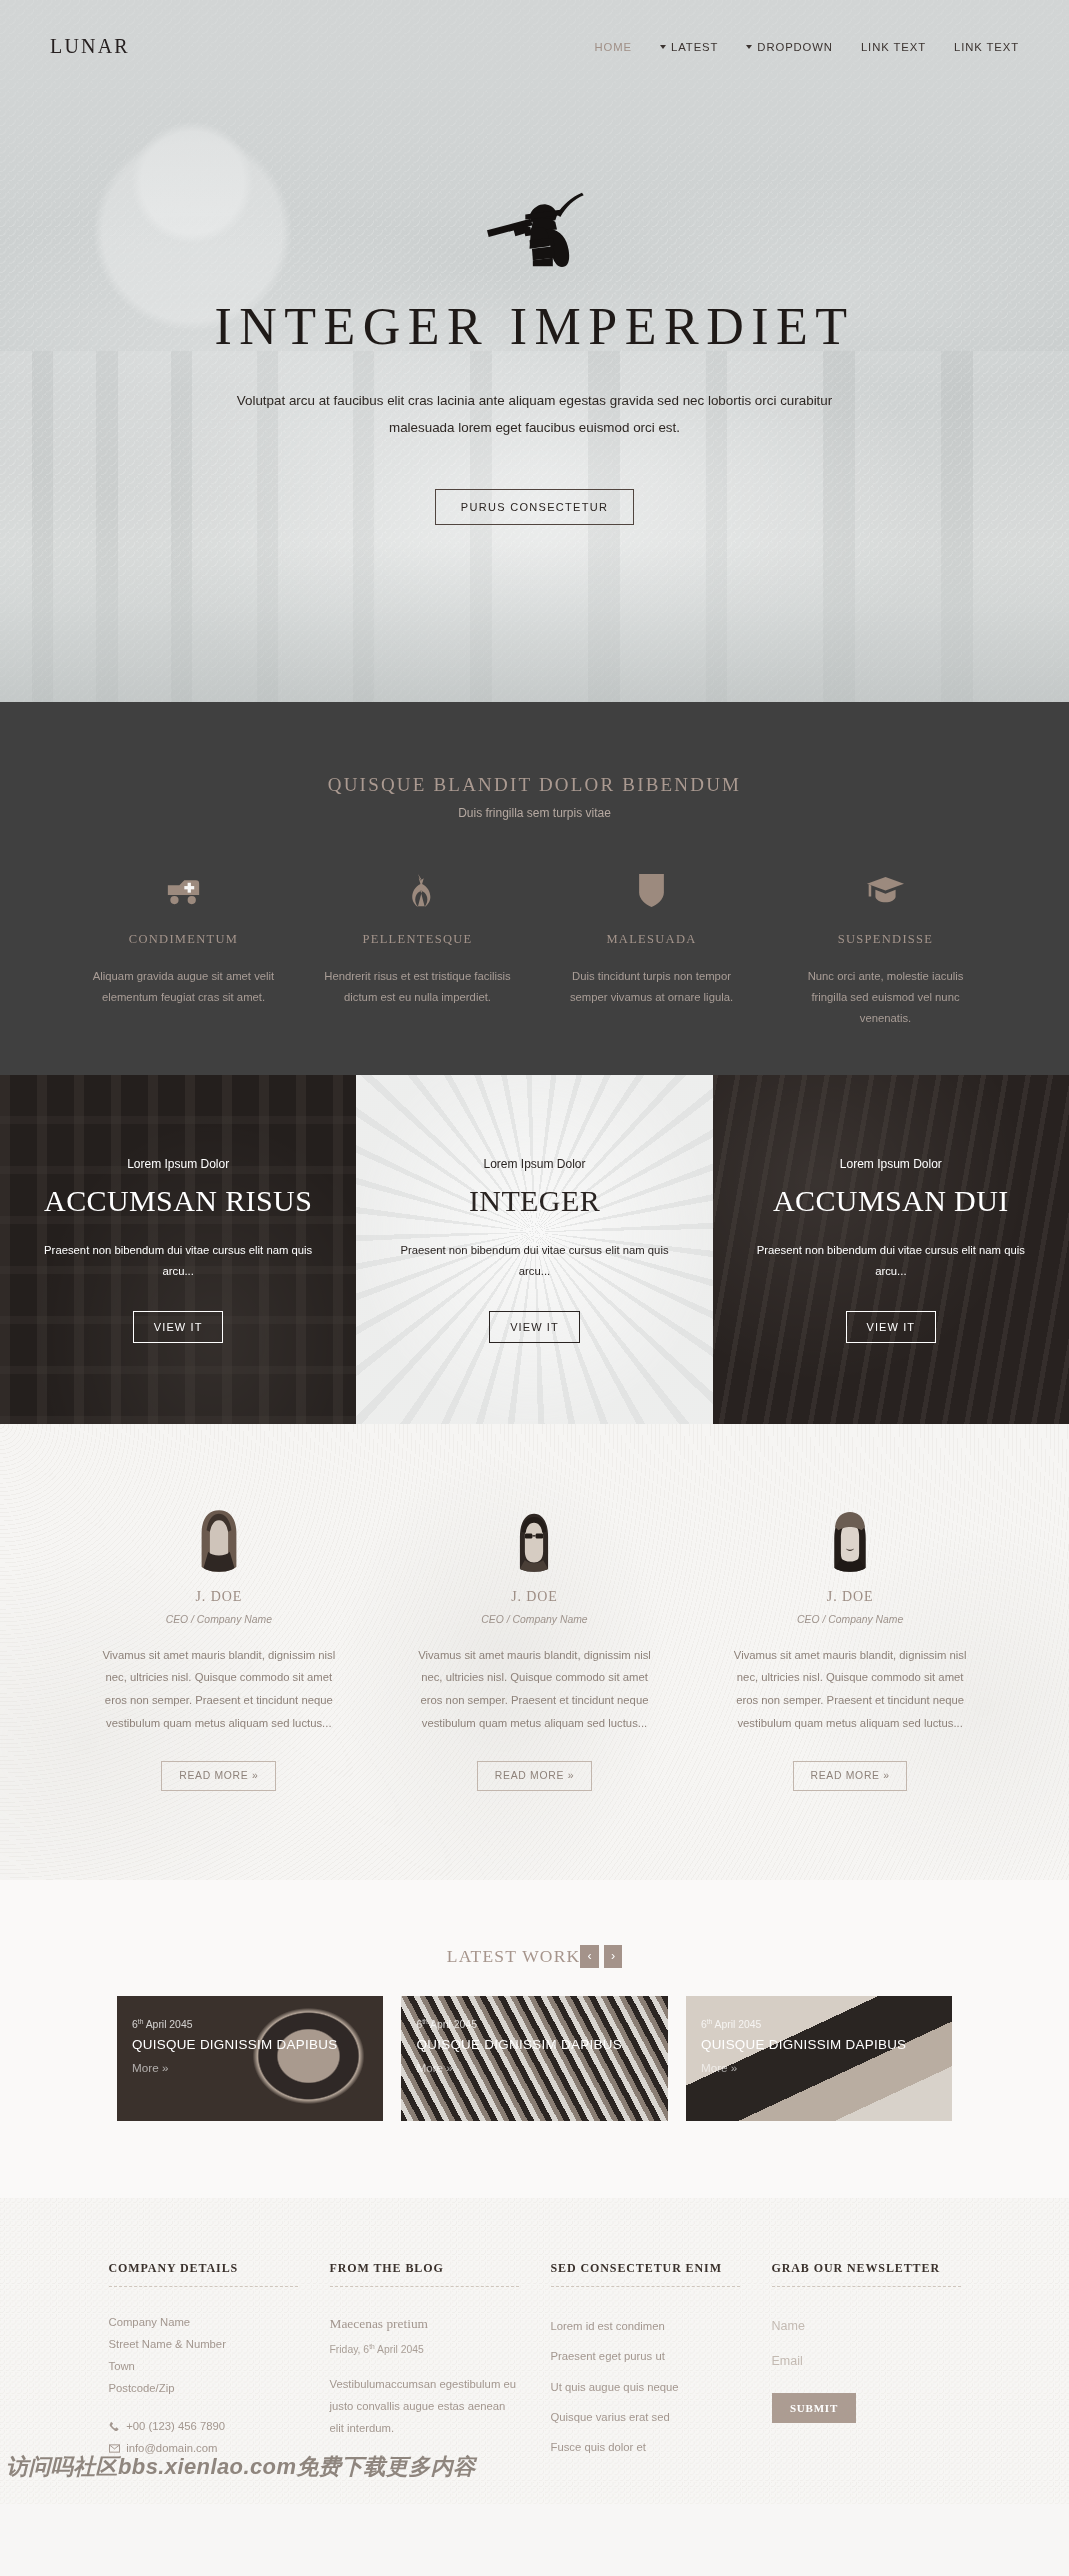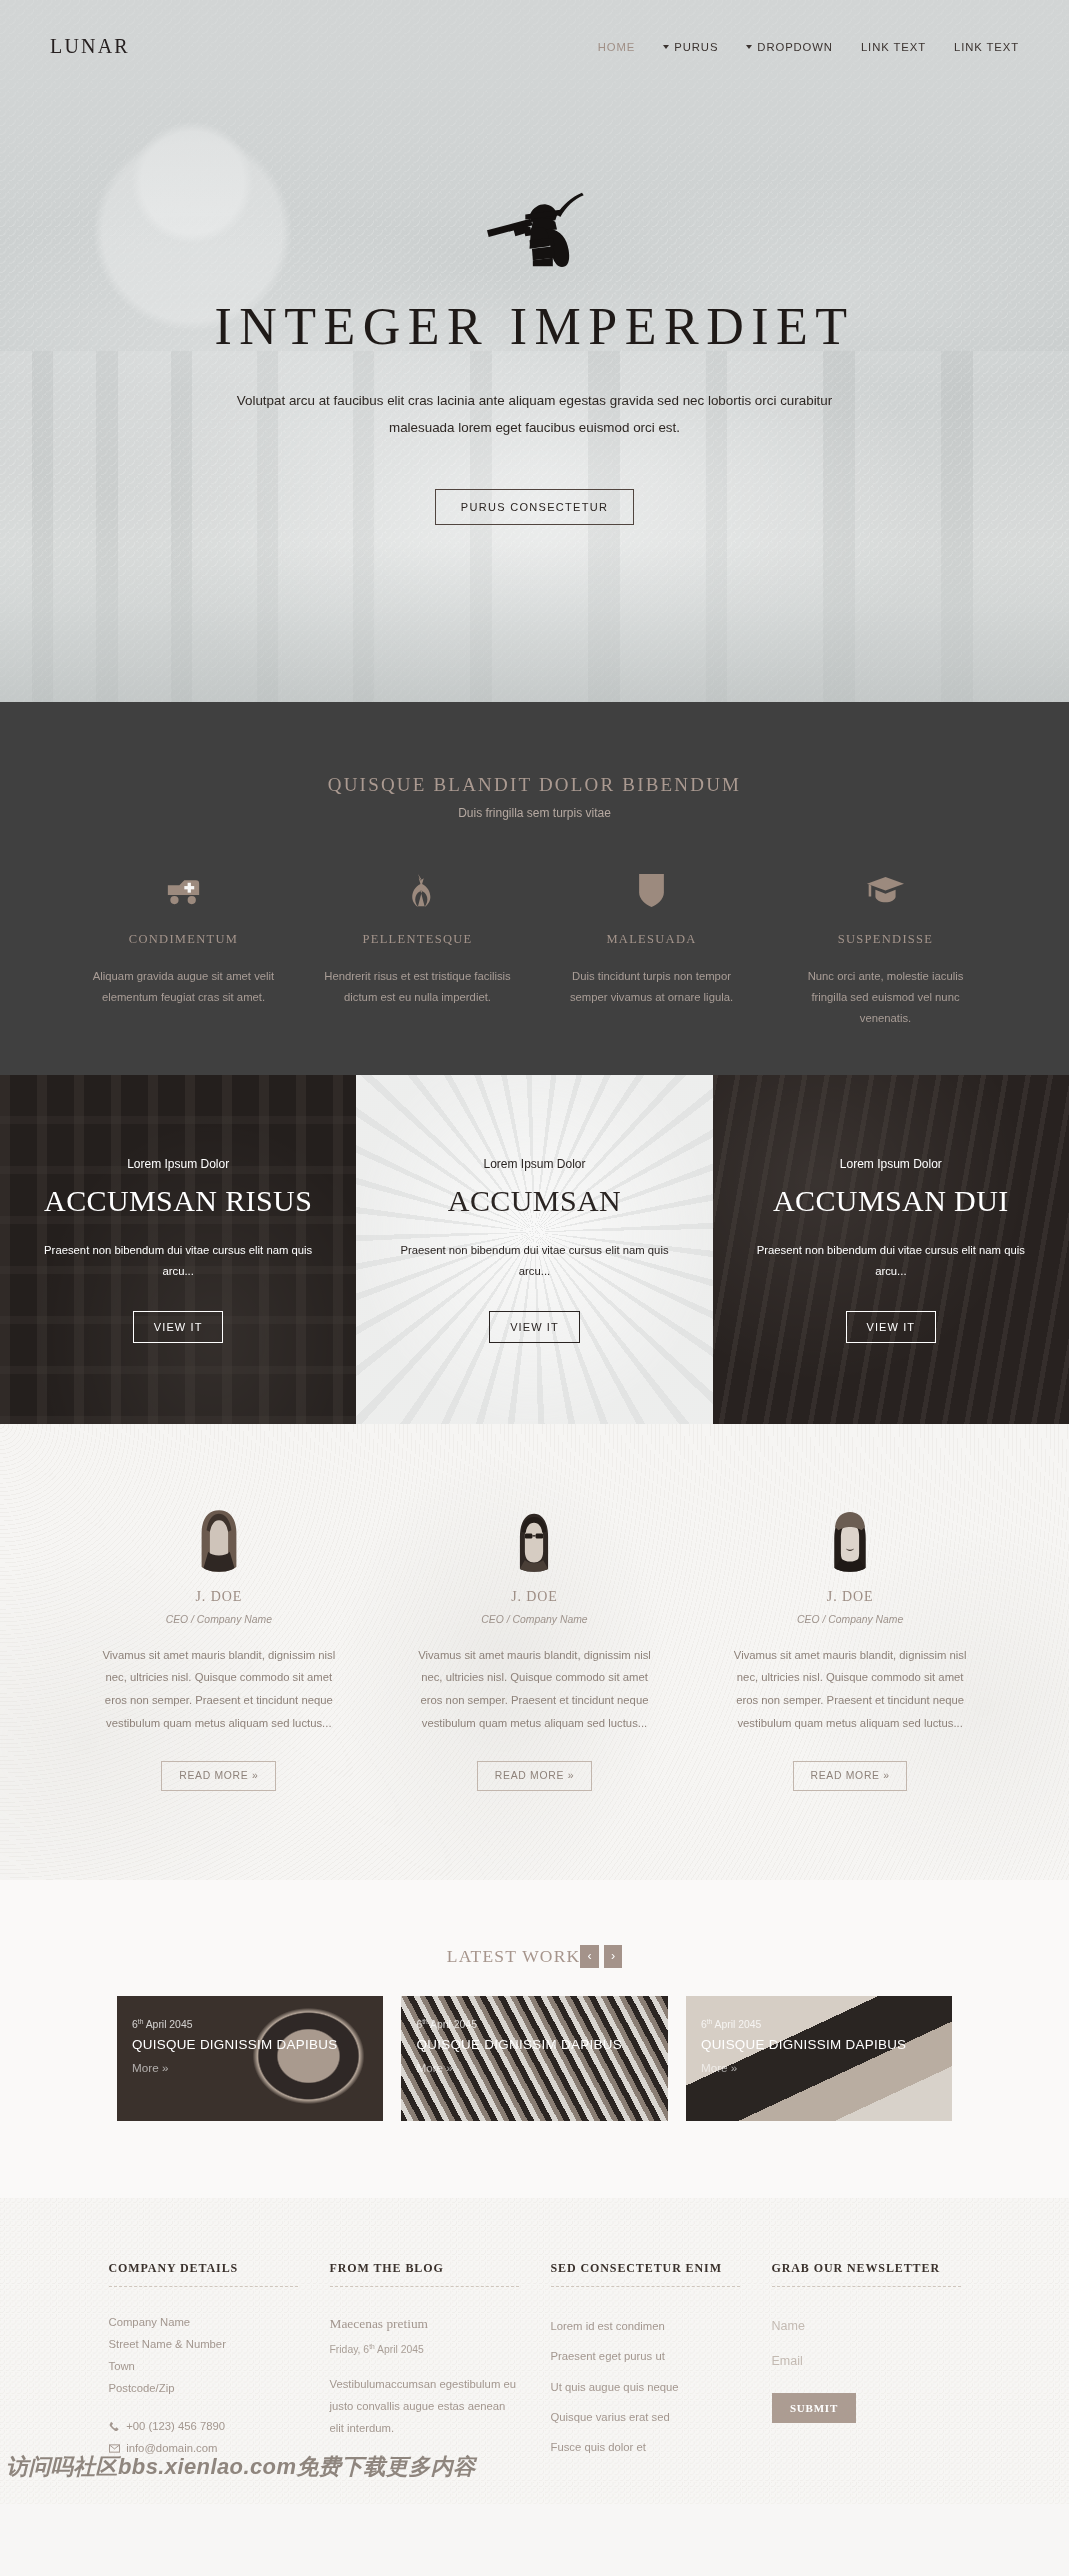--- a/index.html
+++ b/index.html
@@ -309,21 +309,21 @@
     <div class="hero-dim"></div>
 
     <div class="topbar">
       <div class="logo">LUNAR</div>
       <nav class="nav">
         <a class="nav-item active">
           <span>HOME</span>
         </a>
         <a class="nav-item">
           <i class="caret"></i>
-          <span>PURUS</span>
+          <span>LATEST</span>
         </a>
         <a class="nav-item">
           <i class="caret"></i>
           <span>DROPDOWN</span>
         </a>
         <a class="nav-item">
           <span>LINK TEXT</span>
         </a>
         <a class="nav-item">
           <span>LINK TEXT</span>
@@ -413,21 +413,21 @@
 
   <section class="panels">
     <div class="panel dark">
       <div class="panel-kicker">Lorem Ipsum Dolor</div>
       <div class="panel-title">ACCUMSAN RISUS</div>
       <div class="panel-text">Praesent non bibendum dui vitae cursus elit nam quis arcu...</div>
       <button class="btn">VIEW IT</button>
     </div>
     <div class="panel light">
       <div class="panel-kicker">Lorem Ipsum Dolor</div>
-      <div class="panel-title">ACCUMSAN</div>
+      <div class="panel-title">INTEGER</div>
       <div class="panel-text">Praesent non bibendum dui vitae cursus elit nam quis arcu...</div>
       <button class="btn">VIEW IT</button>
     </div>
     <div class="panel dark3">
       <div class="panel-kicker">Lorem Ipsum Dolor</div>
       <div class="panel-title">ACCUMSAN DUI</div>
       <div class="panel-text">Praesent non bibendum dui vitae cursus elit nam quis arcu...</div>
       <button class="btn">VIEW IT</button>
     </div>
   </section>

